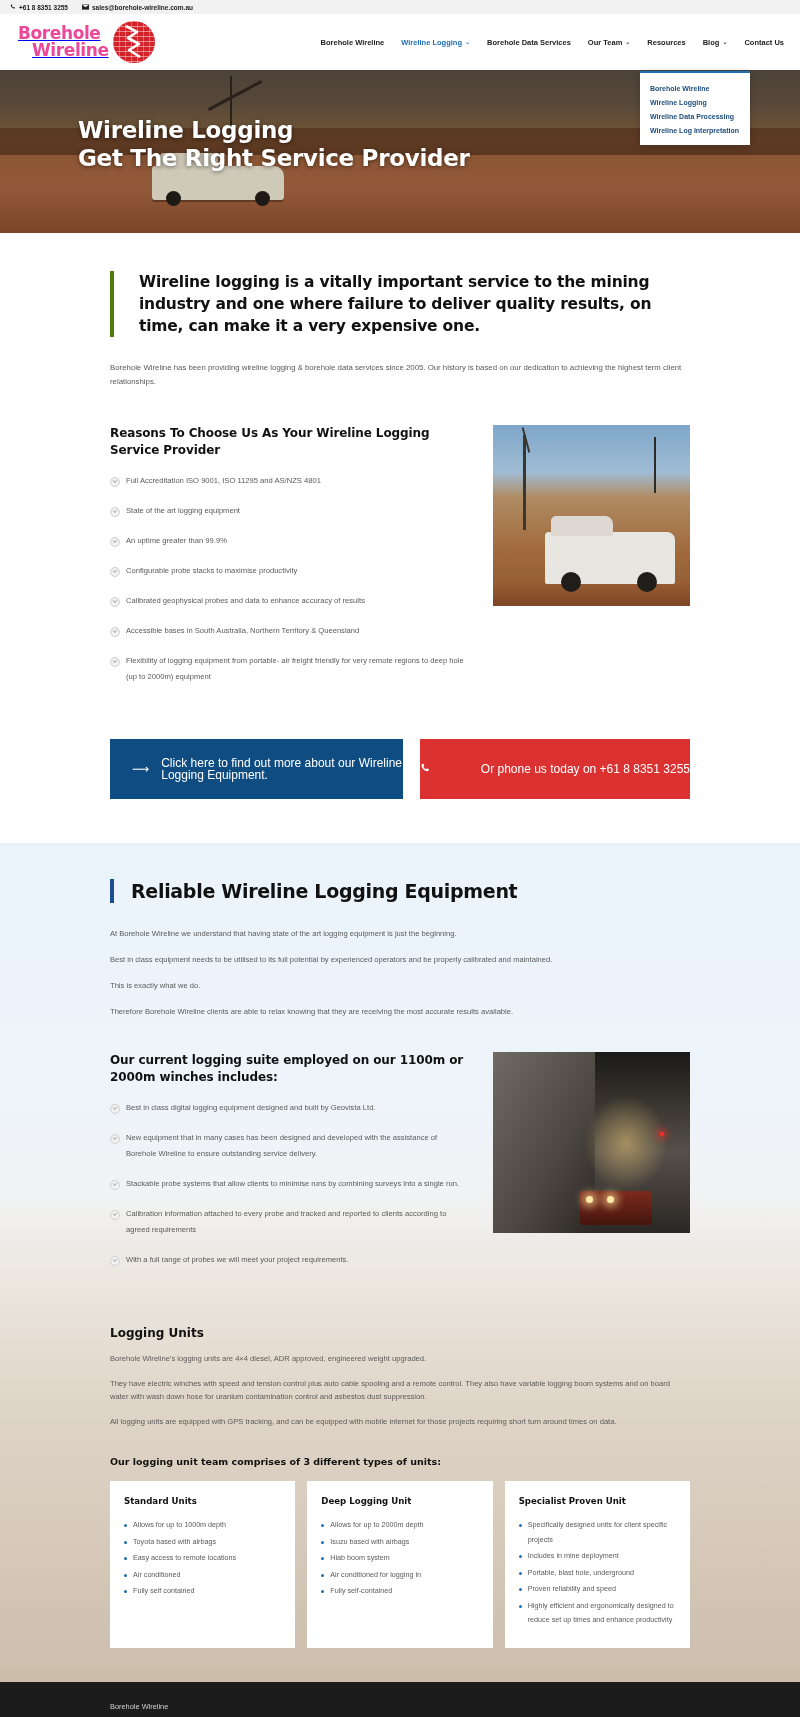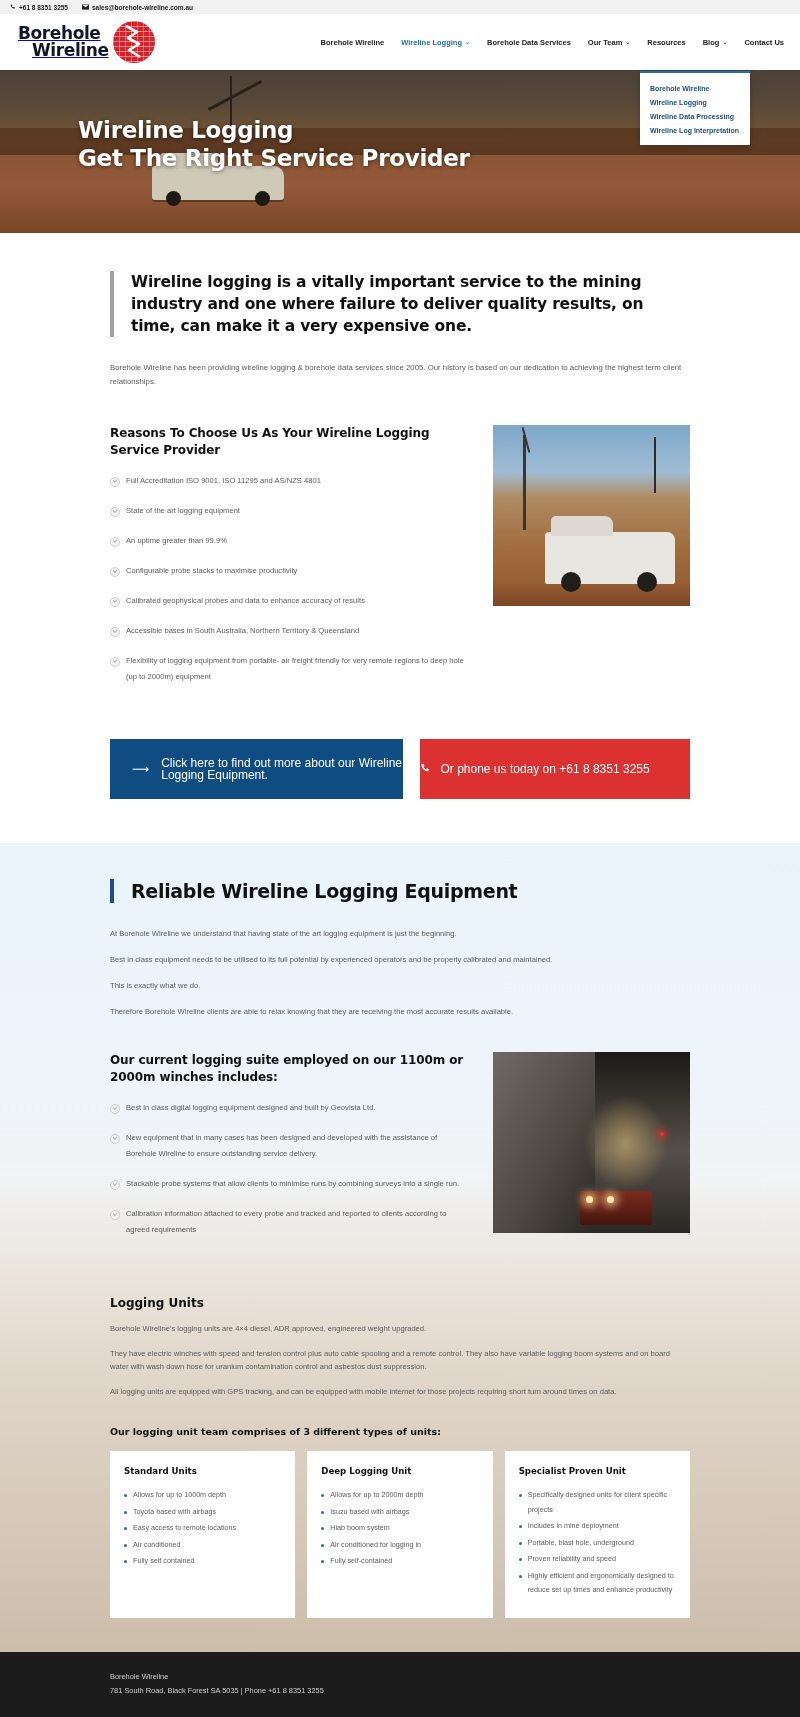--- a/index.html
+++ b/index.html
@@ -35,21 +35,21 @@
     display: flex;
     align-items: center;
     padding: 0 16px 0 18px;
     position: relative;
     z-index: 30;
   }
   .logo { display: flex; align-items: center; gap: 4px; }
   .logo-text {
     font-family: "DejaVu Sans", sans-serif;
     font-weight: 700;
-    color: #0f172a;
+    color: #ec4899;
     font-size: 17px;
     line-height: 17px;
     letter-spacing: -0.4px;
   }
   .logo-text .l2 { padding-left: 14px; }
   .logo-globe { width: 42px; height: 42px; position: relative; }
   .logo-globe .ball {
     position: absolute; inset: 0;
     border-radius: 50%;
     background: #d3232a;
@@ -149,22 +149,22 @@
     font-weight: 700;
     color: #1e4d7b;
     text-decoration: none;
     white-space: nowrap;
   }
   .container { width: 580px; margin: 0 auto; }
 
   .sec-white { background:#fff; padding: 38px 0 0 0; }
 
   .quote {
-    border-left: 4px solid #a3a3a3;
-    padding-left: 17px;
+    border-left: 4px solid #4d7c0f;
+    padding-left: 25px;
     margin-bottom: 24px;
   }
   .quote p {
     font-family: "DejaVu Sans", sans-serif;
     font-size: 15.5px;
     line-height: 22px;
     font-weight: 700;
     color: #111;
     letter-spacing: -0.2px;
   }
@@ -266,21 +266,21 @@
     flex: 1 1 0;
     height: 60px;
     display:flex; align-items:center;
     padding-left: 22px;
     gap: 12px;
     color:#fff;
     cursor:pointer;
     text-decoration:none;
   }
   .cta.blue { background:#0f4c81; }
-  .cta.red  { background:#dc3131; justify-content:flex-start; padding-left:0; gap:10px; }
+  .cta.red  { background:#dc3131; justify-content:space-between; padding-left:0; gap:10px; }
   .cta .label { font-size: 12px; line-height: 12px; font-weight: 400; }
   .cta .arrow { font-size: 12px; line-height:1; }
 
   
   .sec-light {
     background: linear-gradient(180deg,#eaf3fb 0%, #eef4fa 30%, #f4f1ec 55%, #efeae2 100%);
     position: relative;
     padding: 36px 0 34px 0;
   }
   .sec-light:before{
@@ -503,20 +503,21 @@
       <p class="body">Therefore Borehole Wireline clients are able to relax knowing that they are receiving the most accurate results available.</p>
 
       <div class="two-col" style="margin-top:34px;">
         <div class="col-left">
           <h2 class="sub">Our current logging suite employed on our 1100m or 2000m winches includes:</h2>
           <ul class="checks">
             <li>Best in class digital logging equipment designed and built by Geovista Ltd.</li>
             <li>New equipment that in many cases has been designed and developed with the assistance of Borehole Wireline to ensure outstanding service delivery.</li>
             <li>Stackable probe systems that allow clients to minimise runs by combining surveys into a single run.</li>
             <li>Calibration information attached to every probe and tracked and reported to clients according to agreed requirements</li>
+            <li>With a full range of probes we will meet your project requirements.</li>
           </ul>
         </div>
         <div class="col-img">
           <div class="photo mine">
             <div class="wall"></div>
             <div class="glow"></div>
             <div class="veh2"></div>
             <div class="lamp1"></div>
             <div class="lamp2"></div>
             <div class="red"></div>

